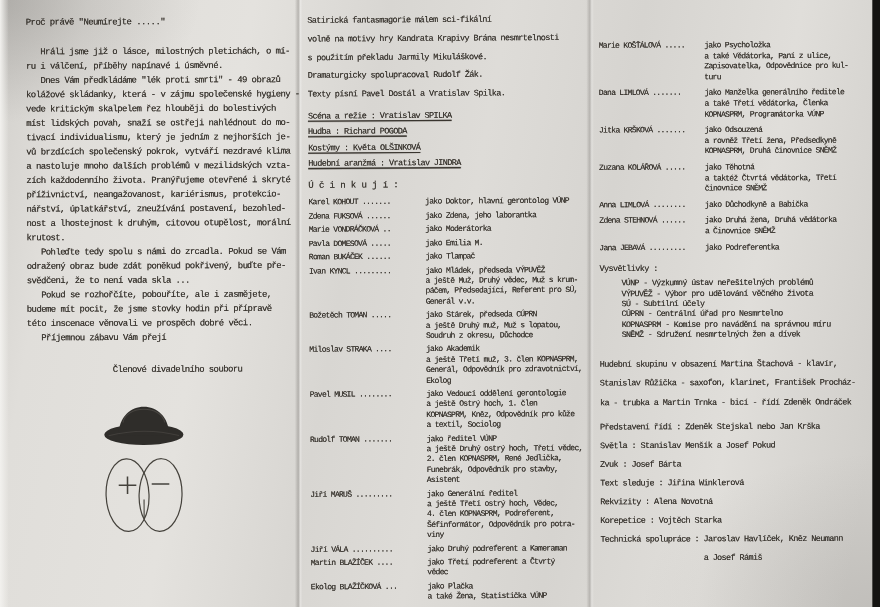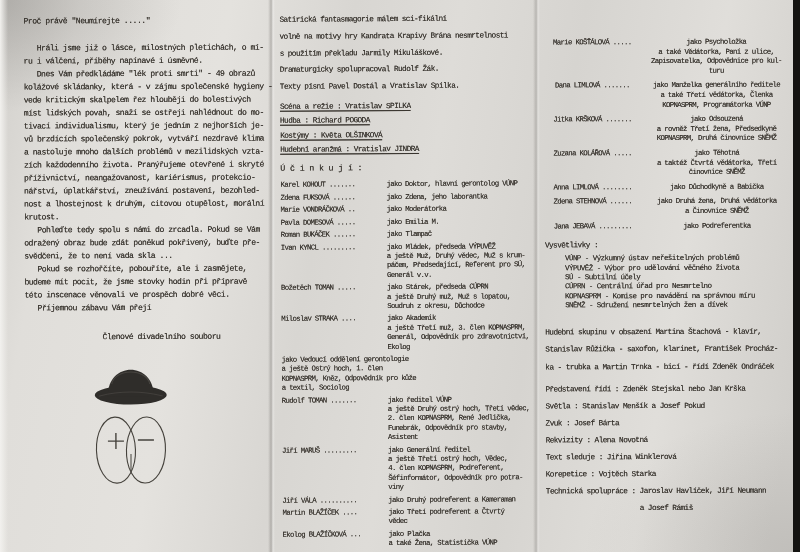--- a/index.html
+++ b/index.html
@@ -37,21 +37,21 @@
   .credit-line{font-size:7.8px;letter-spacing:-.6px;line-height:10px;margin-bottom:4.5px;white-space:pre;
     text-decoration:underline;text-underline-offset:1.5px;}
   .cast-heading{margin:9px 0 7px 0;font-size:8.4px;letter-spacing:-.2px;white-space:pre;}
 
   .cast{font-size:7.4px;letter-spacing:-.7px;line-height:9.4px;}
   .cast-row{display:flex;margin-bottom:3px;}
   .cast-name{flex:none;white-space:pre;}
   #panel-mid .cast-name{width:106px;}
   #panel-right .cast-name{width:96px;}
   .cast-role{flex:1;white-space:pre-wrap;}
-  #panel-right .cast{margin-top:30px;line-height:9.6px;text-align:center;}
+  #panel-right .cast{margin-top:30px;line-height:9.6px;}
   #panel-right .cast-row{margin-bottom:5px;}
 
   .legend-heading{font-size:7.8px;letter-spacing:-.6px;margin:10px 0 5px 0;white-space:pre;
     text-underline-offset:1.5px;}
   .legend-item{margin-left:20px;font-size:7.6px;letter-spacing:-.6px;line-height:9.4px;white-space:pre;}
   .band-note{margin-top:13px;font-size:7.8px;letter-spacing:-.6px;line-height:17.5px;white-space:pre-wrap;}
   .production{margin-top:5px;}
   .production-item{font-size:7.8px;letter-spacing:-.6px;line-height:17px;white-space:pre-wrap;}
 
   .drawing{position:absolute;left:50px;top:336px;width:112px;height:158px;}
@@ -183,20 +183,21 @@
 
       <div class="cast-row">
         <div class="cast-name">Miloslav STRAKA ....</div>
         <div class="cast-role">jako Akademik
 a ještě Třetí muž, 3. člen KOPNASPRM,
 Generál, Odpovědník pro zdravotnictví,
 Ekolog</div>
       </div>
 
       <div class="cast-row">
+        <div class="cast-name">Pavel MUSIL ........</div>
         <div class="cast-role">jako Vedoucí oddělení gerontologie
 a ještě Ostrý hoch, 1. člen
 KOPNASPRM, Kněz, Odpovědník pro kůže
 a textil, Sociolog</div>
       </div>
 
       <div class="cast-row">
         <div class="cast-name">Rudolf TOMAN .......</div>
         <div class="cast-role">jako ředitel VÚNP
 a ještě Druhý ostrý hoch, Třetí vědec,
@@ -306,25 +307,25 @@
 ka - trubka a Martin Trnka - bicí - řídí Zdeněk Ondráček</div>
 
   <div class="production">
 
       <div class="production-item">Představení řídí : Zdeněk Stejskal nebo Jan Krška</div>
 
       <div class="production-item">Světla : Stanislav Menšík a Josef Pokud</div>
 
       <div class="production-item">Zvuk : Josef Bárta</div>
 
+      <div class="production-item">Text sleduje : Jiřina Winklerová</div>
+
       <div class="production-item">Rekvizity : Alena Novotná</div>
 
-      <div class="production-item">Text sleduje : Jiřina Winklerová</div>
-
       <div class="production-item">Korepetice : Vojtěch Starka</div>
 
-      <div class="production-item">Technická spolupráce : Jaroslav Havlíček, Jiří Neumann
+      <div class="production-item">Technická spolupráce : Jaroslav Havlíček, Kněz Neumann
                        a Josef Rámiš</div>
 
   </div>
 </div>
 
 <div class="edge-right"></div>
 
 </body></html>

